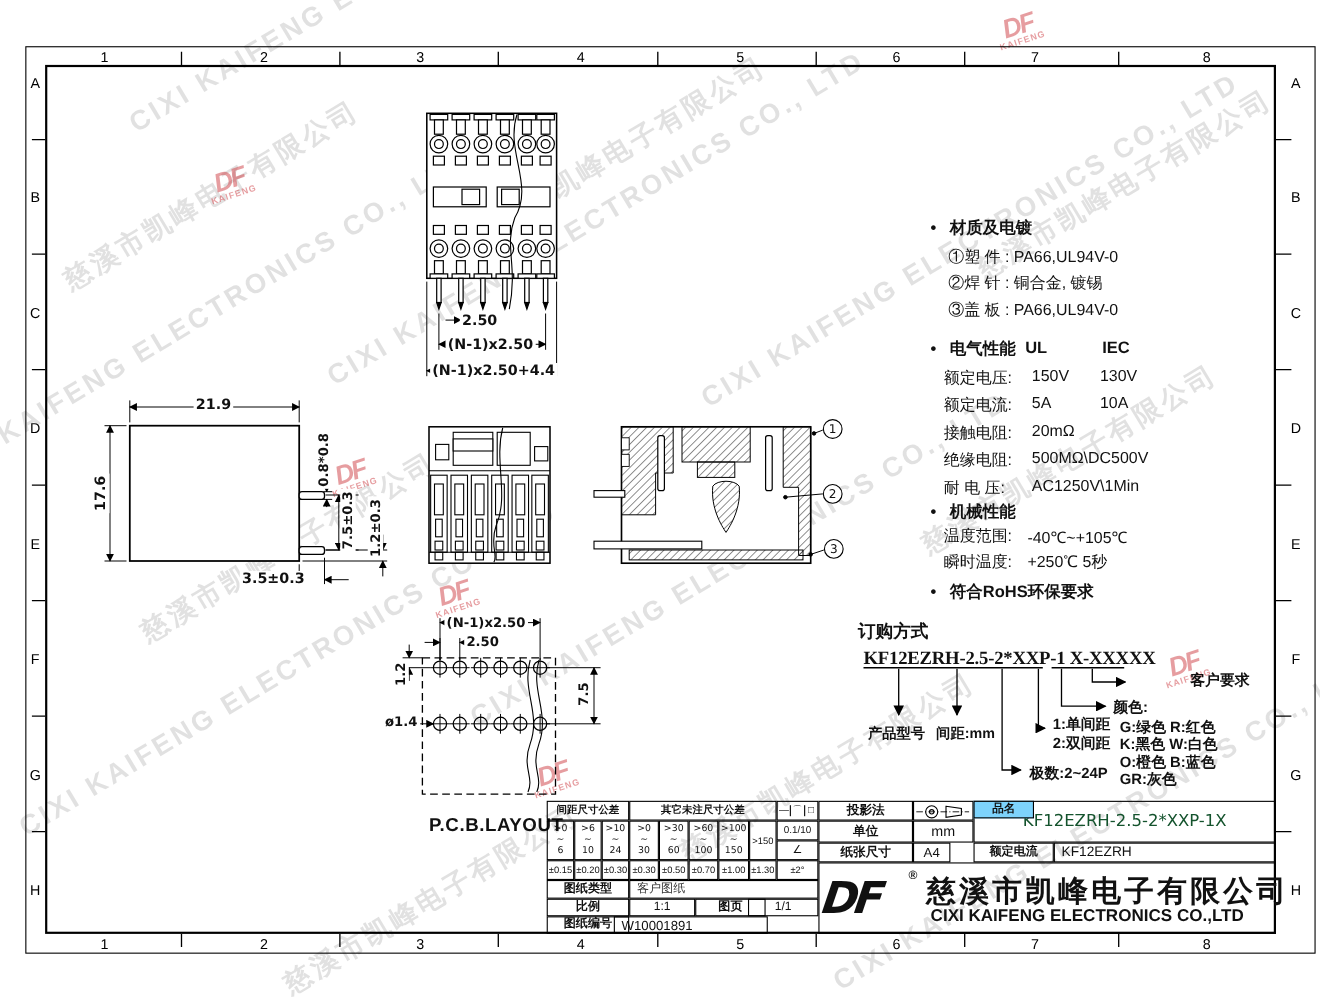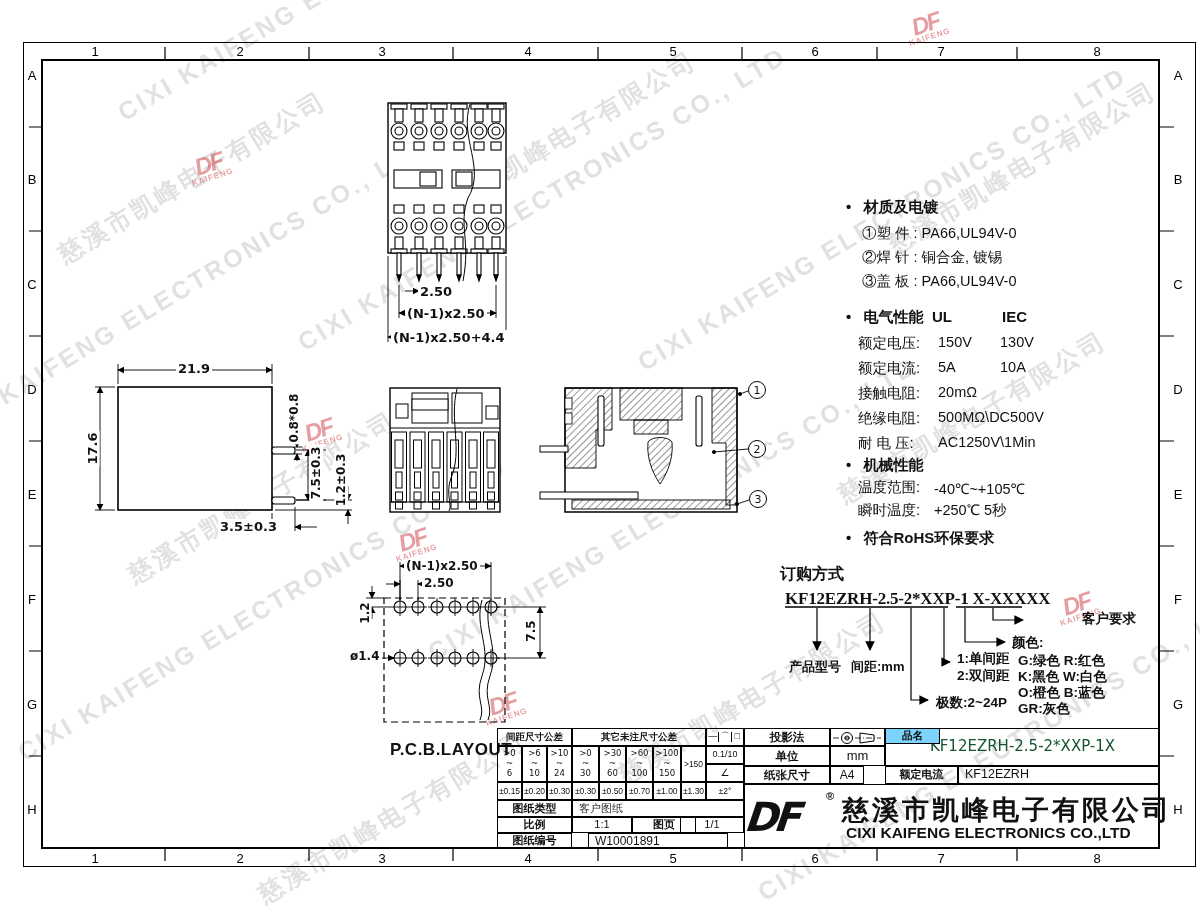--- a/index.html
+++ b/index.html
@@ -605,21 +605,21 @@
     <div class="cell" style="left:681px;top:782px;width:25px;height:18px;font-size:8.5px">±1.30</div>
     <div class="cell" style="left:706px;top:782px;width:38px;height:18px;font-size:8.5px">±2°</div>
 
     <div class="cell" style="left:497px;top:800px;width:75px;height:17px;font-weight:bold">图纸类型</div>
     <div class="cell left" style="left:572px;top:800px;width:172px;height:17px;color:#333">客户图纸</div>
     <div class="cell" style="left:497px;top:817px;width:75px;height:16px;font-weight:bold">比例</div>
     <div class="cell" style="left:572px;top:817px;width:60px;height:16px">1:1</div>
     <div class="cell" style="left:632px;top:817px;width:64px;height:16px;font-weight:bold">图页</div>
     <div class="cell" style="left:680px;top:817px;width:64px;height:16px">1/1</div>
     <div class="cell" style="left:497px;top:833px;width:75px;height:16px;font-weight:bold">图纸编号</div>
-    <div class="cell left" style="left:588px;top:833px;width:140px;height:16px;font-size:12px">W10001891</div>
+    <div class="cell left" style="left:558px;top:833px;width:140px;height:16px;font-size:12px">W10001891</div>
 
     <div class="cell" style="left:744px;top:728px;width:86px;height:18px;font-weight:bold;font-size:11.5px">投影法</div>
     <div class="cell" style="left:830px;top:728px;width:55px;height:18px"></div>
     <div class="cell" style="left:744px;top:746px;width:86px;height:20px;font-weight:bold;font-size:11.5px">单位</div>
     <div class="cell" style="left:830px;top:746px;width:55px;height:20px;font-size:13px">mm</div>
     <div class="cell" style="left:744px;top:766px;width:86px;height:18px;font-weight:bold;font-size:11.5px">纸张尺寸</div>
     <div class="cell" style="left:830px;top:766px;width:34px;height:18px;font-size:12px">A4</div>
     <div class="cell" style="left:885px;top:728px;width:275px;height:38px;font-size:15px;font-family:'DejaVu Sans',sans-serif;color:#14532d">KF12EZRH-2.5-2*XXP-1X</div>
     <div class="cell" style="left:885px;top:728px;width:55px;height:16px;font-size:10.5px;font-weight:bold;background:#7dd3fc">品名</div>
     <div class="cell" style="left:885px;top:766px;width:73px;height:18px;font-weight:bold;font-size:11px">额定电流</div>

